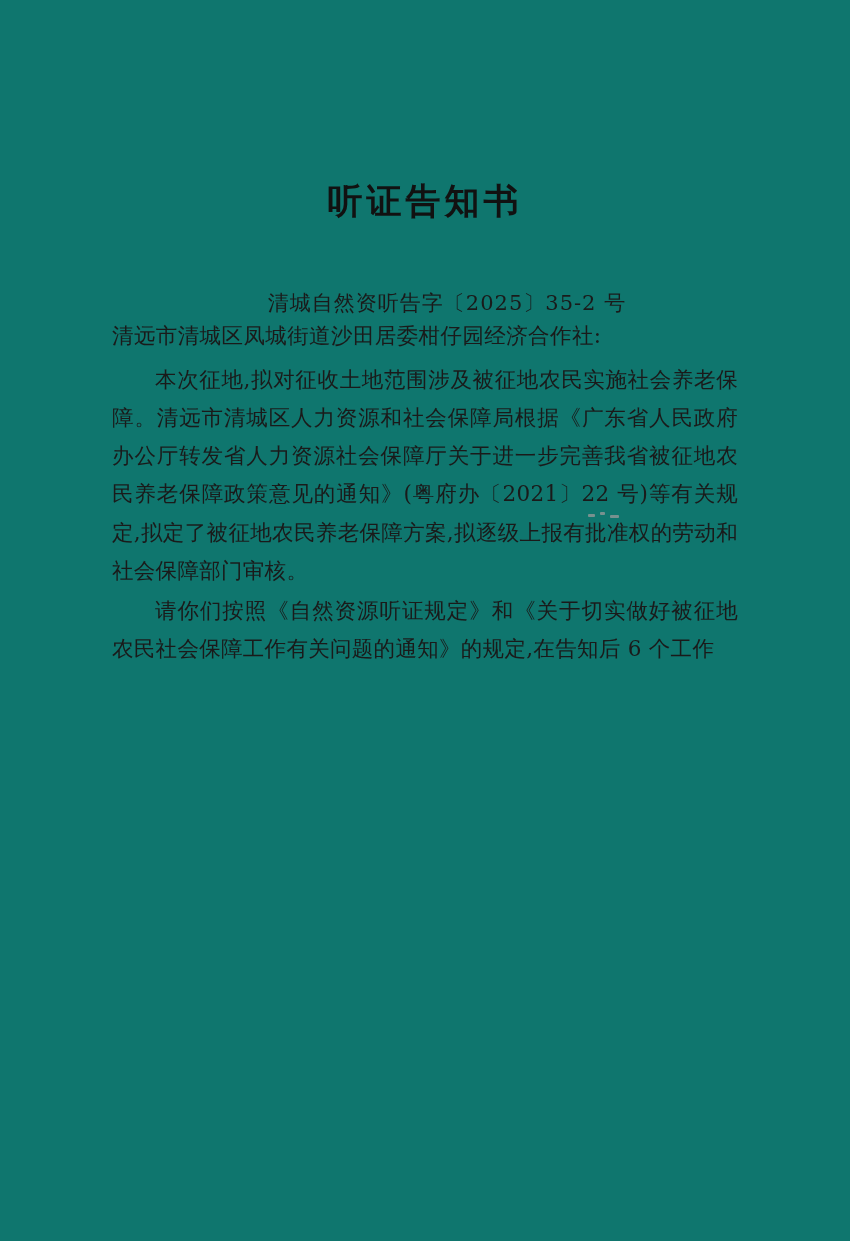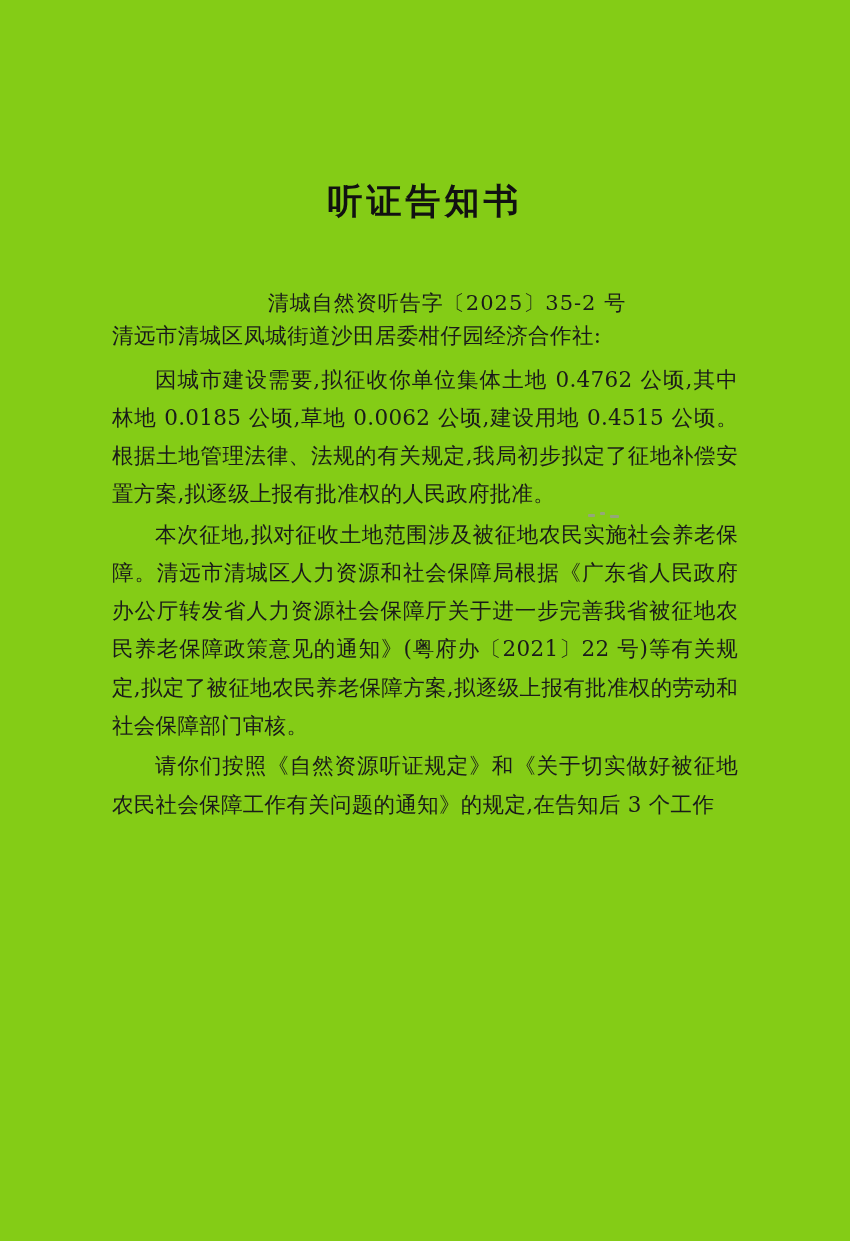--- a/index.html
+++ b/index.html
@@ -14,21 +14,21 @@
     font-family: "DejaVu Serif", "Liberation Serif", serif;
     color: #1a1a1a;
     overflow: hidden;
   }
   .page {
     width: 850px;
     height: 1241px;
     box-sizing: border-box;
     padding: 0;
     position: relative;
-    background: #84cc16;
+    background: #0f766e;
   }
   .doc-title {
     text-align: center;
     font-size: 35px;
     font-weight: bold;
     letter-spacing: 4px;
     margin: 0;
     padding-top: 178px;
     font-family: "DejaVu Sans", "Liberation Sans", sans-serif;
     color: #111;
@@ -83,26 +83,25 @@
 
 <div class="page">
 
   <h1 class="doc-title">听证告知书</h1>
 
   <div class="doc-number">清城自然资听告字〔2025〕35-2 号</div>
 
   <div class="body-block">
     <div class="addressee">清远市清城区凤城街道沙田居委柑仔园经济合作社:</div>
 
-    <p class="para">因城市建设需要,拟征收你单位集体土地 0.4762 公顷,其中林地 0.0185 公顷,草地 0.0062 公顷,建设用地 0.4515 公顷。根据土地管理法律、法规的有关规定,我局初步拟定了征地补偿安置方案,拟逐级上报有批准权的人民政府批准。</p>
 
     <p class="para">本次征地,拟对征收土地范围涉及被征地农民实施社会养老保障。清远市清城区人力资源和社会保障局根据《广东省人民政府办公厅转发省人力资源社会保障厅关于进一步完善我省被征地农民养老保障政策意见的通知》(粤府办〔2021〕22 号)等有关规定,拟定了被征地农民养老保障方案,拟逐级上报有批准权的劳动和社会保障部门审核。</p>
 
 
-    <p class="para">请你们按照《自然资源听证规定》和《关于切实做好被征地农民社会保障工作有关问题的通知》的规定,在告知后 3 个工作</p>
+    <p class="para">请你们按照《自然资源听证规定》和《关于切实做好被征地农民社会保障工作有关问题的通知》的规定,在告知后 6 个工作</p>
   </div>
 
   <div class="smudge">
     <span></span>
       <span></span>
       <span></span>
   </div>
 
 </div>
 

